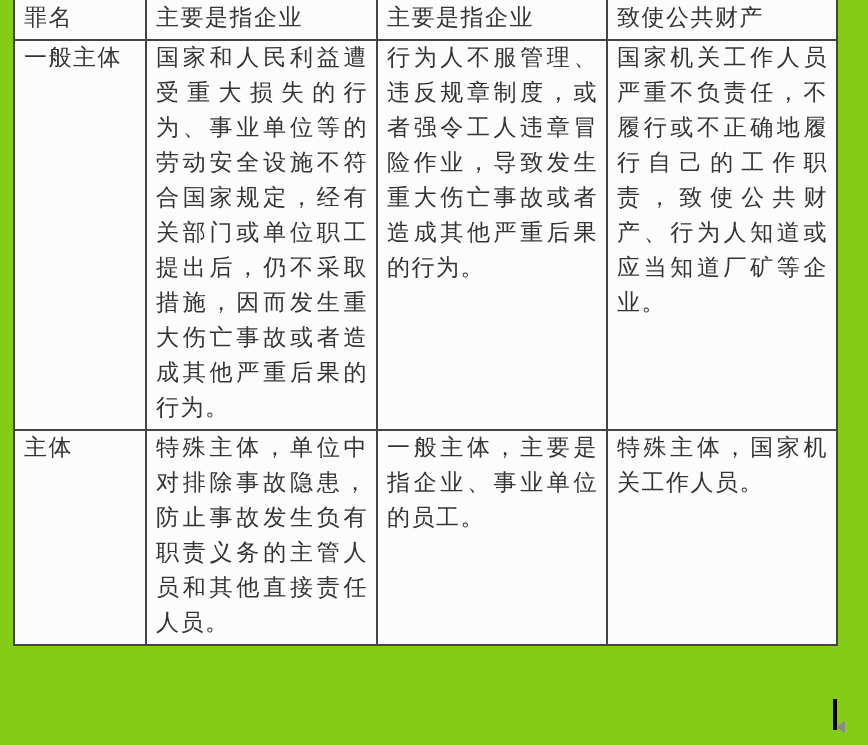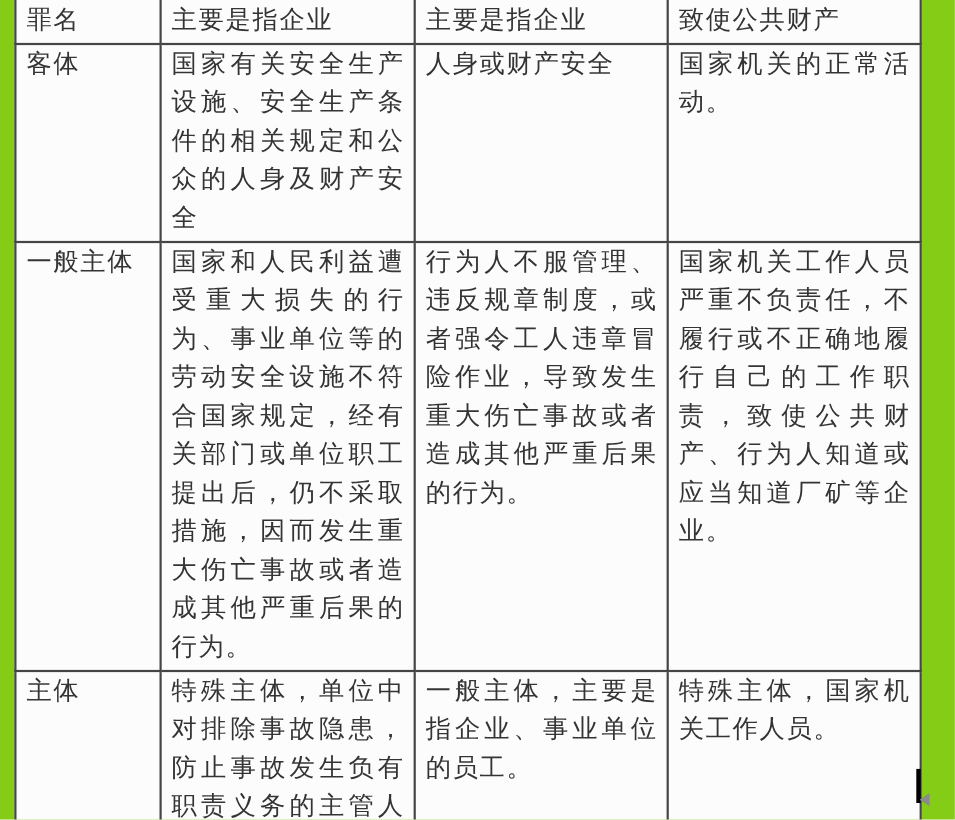--- a/index.html
+++ b/index.html
@@ -86,26 +86,20 @@
         <col class="c4">
     </colgroup>
     <tbody>
       <tr class="header-row">
         <td class="label-cell">罪名</td>
         <td>主要是指企业</td>
         <td>主要是指企业</td>
         <td>致使公共财产</td>
       </tr>
 
-      <tr class="row-object">
-        <td class="label-cell">客体</td>
-        <td>国家有关安全生产设施、安全生产条件的相关规定和公众的人身及财产安全</td>
-        <td>人身或财产安全</td>
-        <td>国家机关的正常活动。</td>
-      </tr>
 
       <tr class="row-conduct">
         <td class="label-cell">一般主体</td>
         <td>国家和人民利益遭受重大损失的行为、事业单位等的劳动安全设施不符合国家规定，经有关部门或单位职工提出后，仍不采取措施，因而发生重大伤亡事故或者造成其他严重后果的行为。</td>
         <td>行为人不服管理、违反规章制度，或者强令工人违章冒险作业，导致发生重大伤亡事故或者造成其他严重后果的行为。</td>
         <td>国家机关工作人员严重不负责任，不履行或不正确地履行自己的工作职责，致使公共财产、行为人知道或应当知道厂矿等企业。</td>
       </tr>
 
       <tr class="row-subject">
         <td class="label-cell">主体</td>

